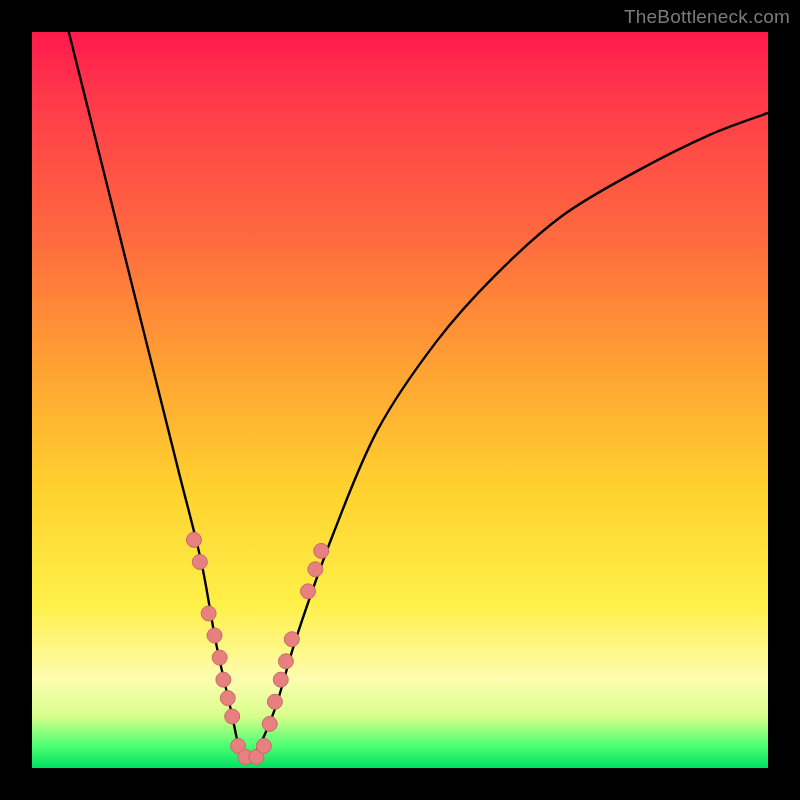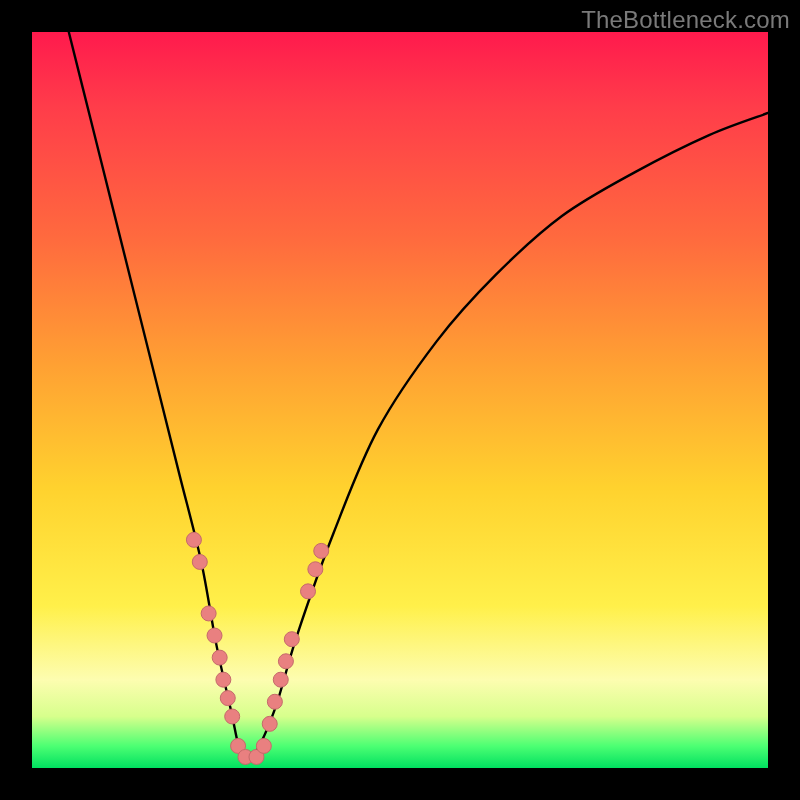--- a/index.html
+++ b/index.html
@@ -38,21 +38,21 @@
       #d7ff8c 93%,
       #4dff73 97%,
       #00e060 100%
     );
   }
   .watermark {
     position: absolute;
     top: 6px;
     right: 10px;
     color: #7a7a7a;
-    font-size: 24px;
+    font-size: 19px;
     letter-spacing: 0.2px;
     user-select: none;
   }
   svg.curve {
     position: absolute;
     left: 0;
     top: 0;
     width: 736px;
     height: 736px;
     overflow: visible;

